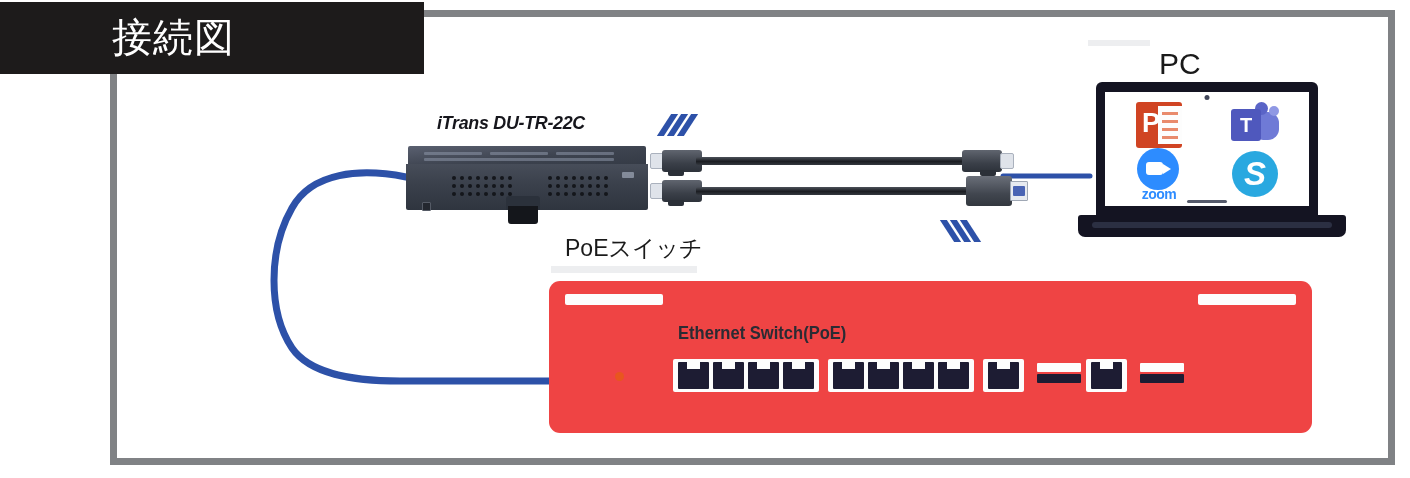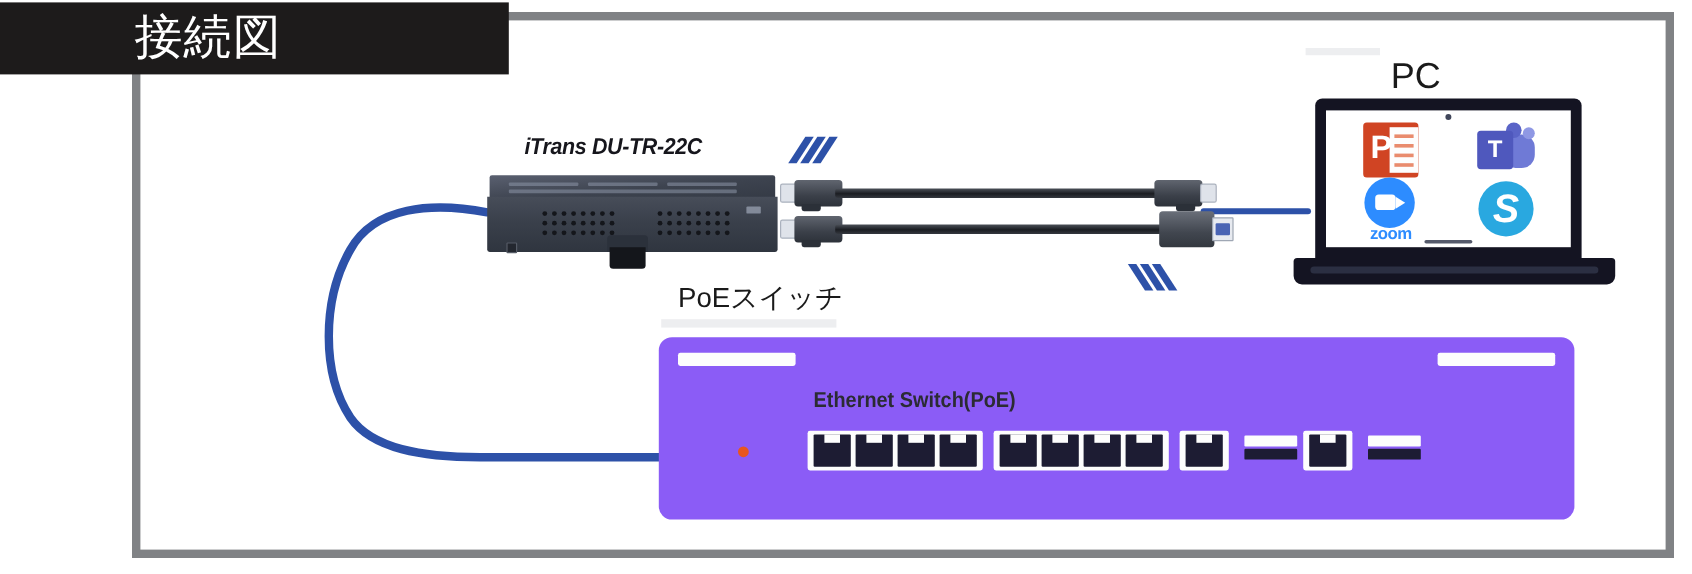--- a/index.html
+++ b/index.html
@@ -26,21 +26,21 @@
     border: 7px solid #808285;
     box-sizing: border-box;
   }
 
   
   #title-banner {
     position: absolute;
     left: 0px;
     top: 2px;
     width: 424px;
-    height: 60px;
+    height: 72px;
     background: #1d1b1b;
     z-index: 40;
   }
   #title-text {
     position: absolute;
     left: 112px;
     top: 50%;
     transform: translateY(-52%);
     color: #ffffff;
     font-size: 40px;
@@ -168,21 +168,21 @@
     opacity: .75;
   }
 
   
   #poe-switch {
     position: absolute;
     left: 549px;
     top: 281px;
     width: 763px;
     height: 152px;
-    background: #8b5cf6;
+    background: #ef4444;
     border-radius: 11px;
     z-index: 20;
   }
   .switch-vent-bar {
     position: absolute;
     top: 13px;
     height: 11px;
     background: #fdfdfd;
     border-radius: 2px;
   }

